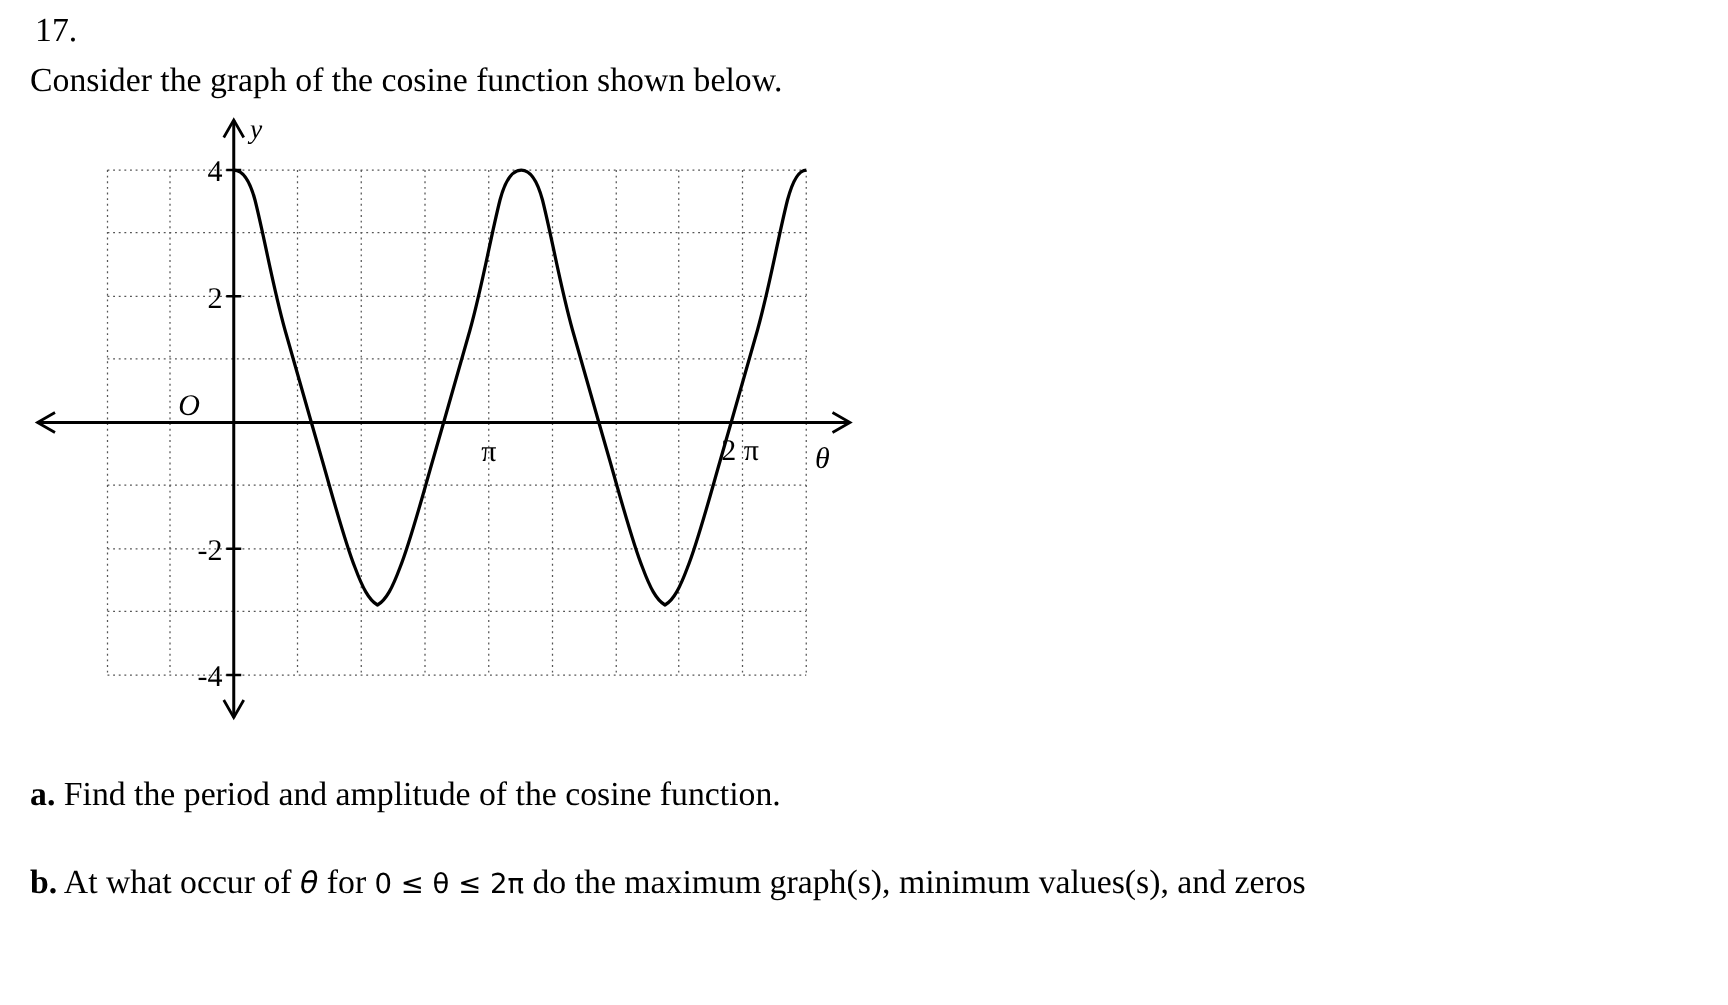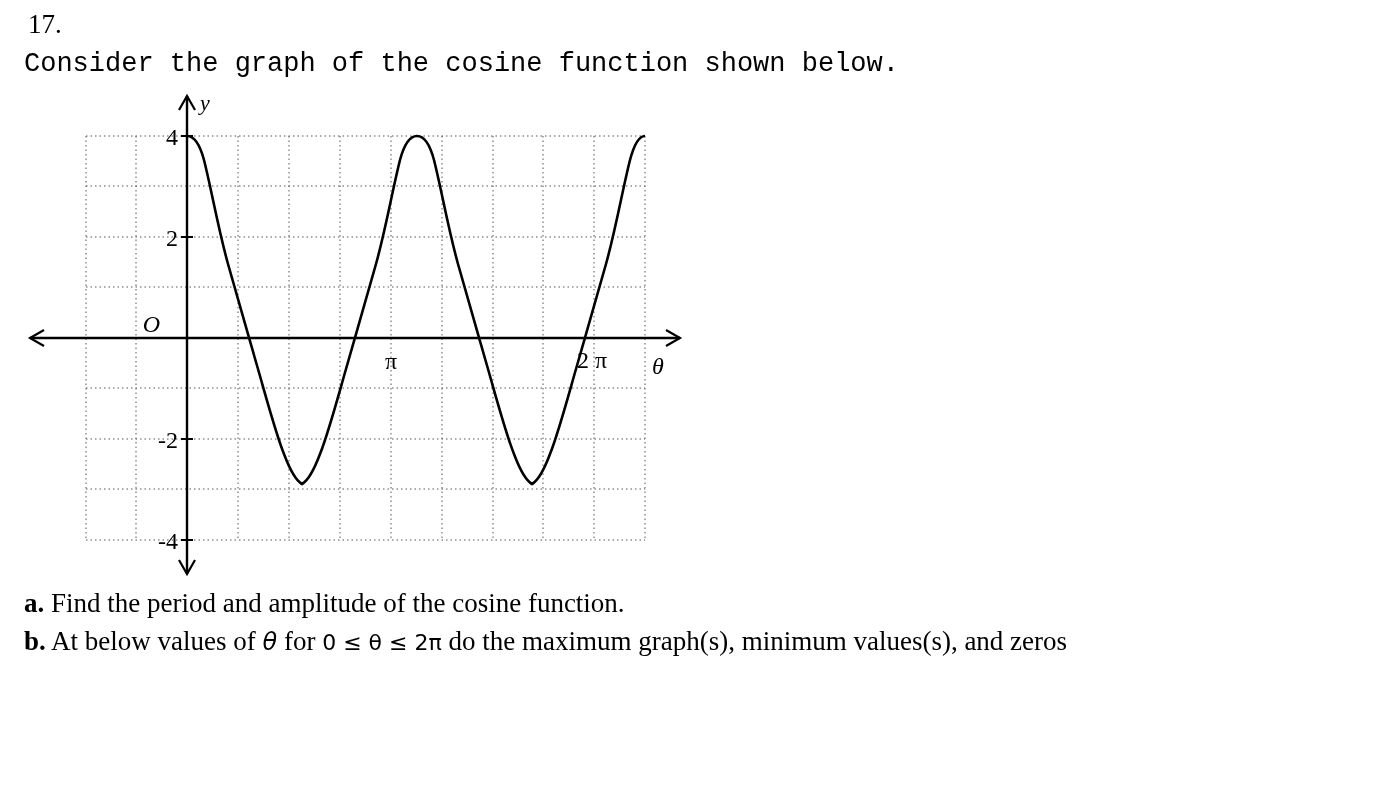--- a/index.html
+++ b/index.html
@@ -26,40 +26,40 @@
     font-size: 27px;
     line-height: 32px;
   }
   .q-prompt {
     position: absolute;
     left: 24px;
     top: 48px;
     font-size: 27px;
     line-height: 32px;
     white-space: nowrap;
-    font-family: Liberation Mono, monospace;
   }
   .figure {
     position: absolute;
     left: 0px;
     top: 84px;
     width: 720px;
     height: 500px;
   }
   .parts {
     position: absolute;
     left: 24px;
     top: 584px;
     width: 1340px;
     font-size: 27px;
     line-height: 38px;
   }
   .part-line {
     display: block;
     white-space: nowrap;
+    margin-top: 32px;
   }
   .part-label {
     font-weight: bold;
   }
   .indent-line {
     display: block;
     padding-left: 32px;
   }
   .math-var {
     font-family: "DejaVu Sans", sans-serif;
@@ -169,21 +169,21 @@
     </svg>
   </div>
 
   <div class="parts">
     <span class="part-line">
       <span class="part-label">a.</span>
       <span>Find the period and amplitude of the cosine function.</span>
     </span>
     <span class="part-line">
       <span class="part-label">b.</span>
-      <span>At below values of</span>
+      <span>At what occur of</span>
       <span class="math-var">θ</span>
       <span>for</span>
       <span class="math-sym">0  ≤   θ ≤  2π</span>
       <span>do the maximum graph(s), minimum values(s), and zeros</span>
     </span>
   </div>
 
 </div>
 
 </body></html>

